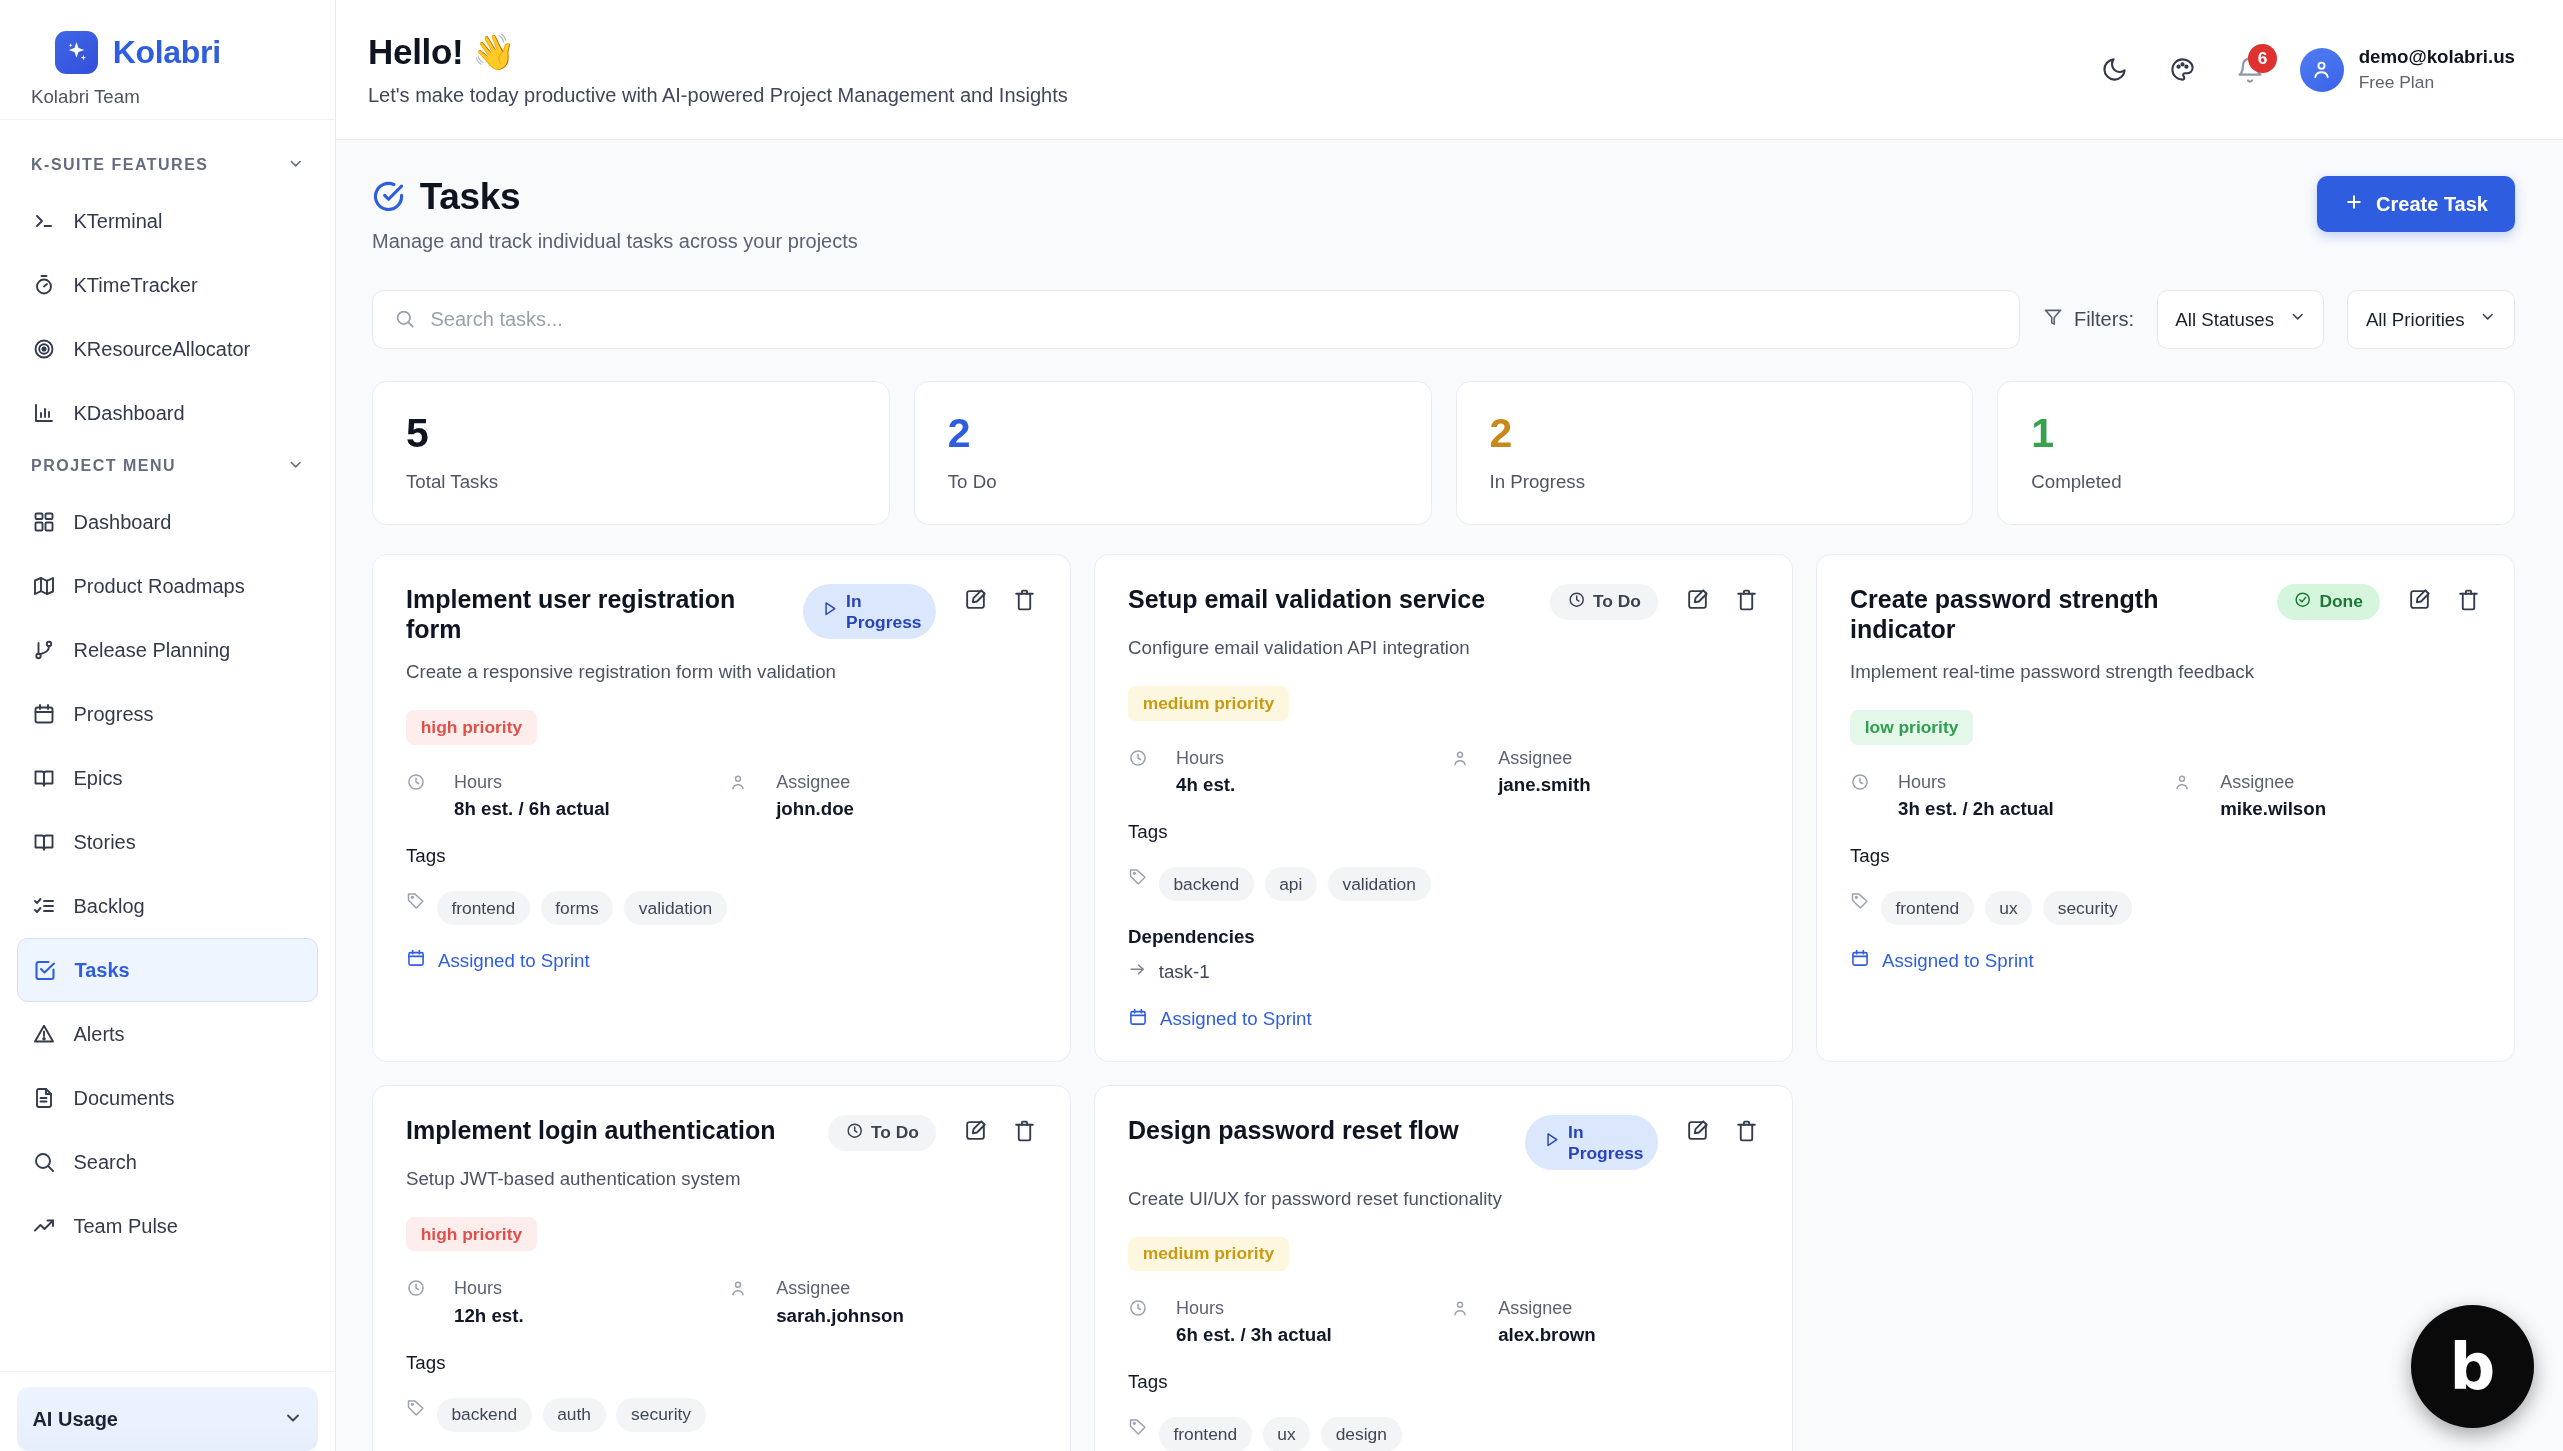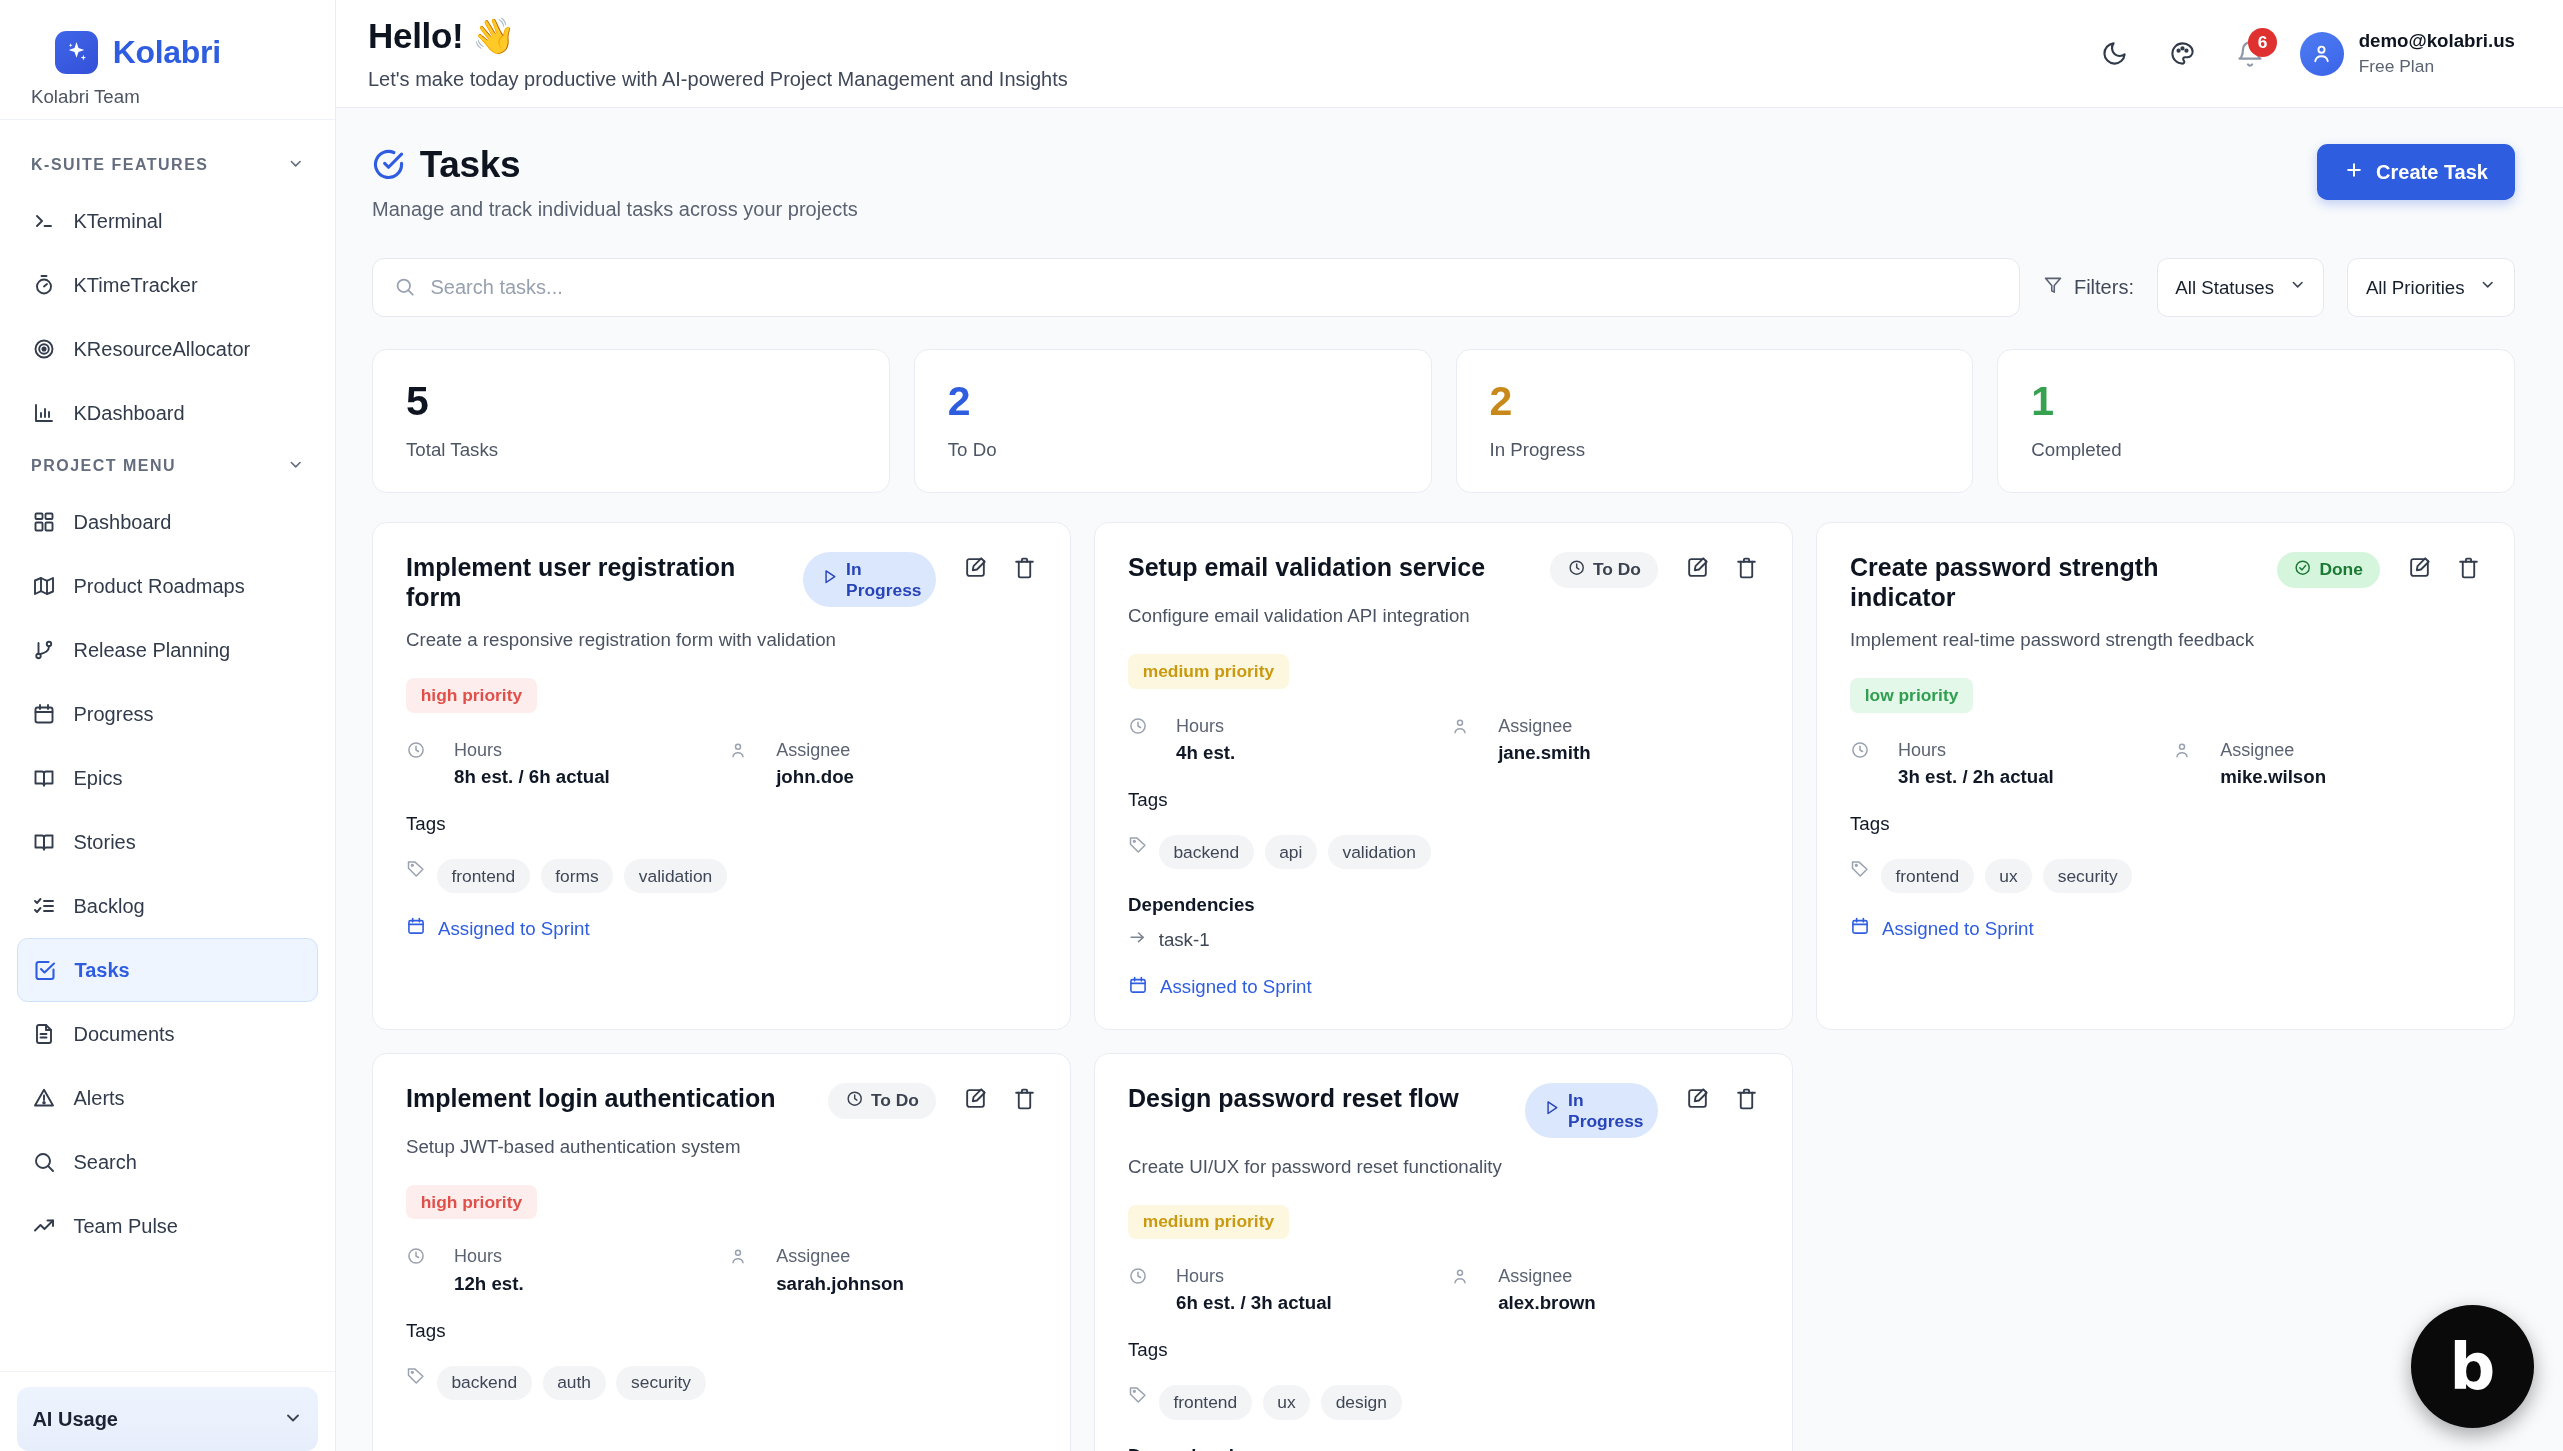--- a/index.html
+++ b/index.html
@@ -65,21 +65,21 @@
     border-radius: 12px;
     height: 64px; display: flex; align-items: center; justify-content: space-between;
     padding: 0 15px;
   }
   .ai-usage-label { font-size: 20px; font-weight: 600; color: #1b2233; }
 
   
   .main { flex: 1; height: 1451px; display: flex; flex-direction: column; background: #f8fafc; }
 
   .topbar {
-    height: 108px; background: #ffffff; border-bottom: 1.3px solid #e9edf3;
+    height: 140px; background: #ffffff; border-bottom: 1.3px solid #e9edf3;
     display: flex; align-items: center; justify-content: space-between;
     padding: 0 48px 0 32px;
   }
   .greet-title { font-size: 35px; font-weight: 700; color: #0e1420; letter-spacing: -0.3px; }
   .greet-sub { font-size: 20px; color: #3f4758; margin-top: 10.7px; }
   .top-right { display: flex; align-items: center; gap: 31px; }
   .icon-btn { width: 37px; height: 37px; display: flex; align-items: center; justify-content: center; }
   .bell-wrap { position: relative; width: 37px; height: 37px; display:flex; align-items:center; justify-content:center; }
   .bell-badge {
     position: absolute; top: -6.7px; right: -8px;
@@ -341,37 +341,37 @@
               <svg width="24" height="24" viewBox="0 0 24 24" fill="none" stroke="#333c4c" stroke-width="2.1" stroke-linecap="round" stroke-linejoin="round">
                 <path d="M20.5 11.5V19a2 2 0 01-2 2h-13a2 2 0 01-2-2V6a2 2 0 012-2h10"></path>
                 <polyline points="8 11 11.5 14.5 21 5.5"></polyline>
               </svg>
             </span>
             <span>Tasks</span>
           </div>
           <div class="nav-item">
             <span class="ico">
               <svg width="24" height="24" viewBox="0 0 24 24" fill="none" stroke="#333c4c" stroke-width="1.9" stroke-linecap="round" stroke-linejoin="round">
+                <path d="M12 3.8L21 19.5H3z"></path>
+                <line x1="12" y1="9.5" x2="12" y2="14"></line>
+                <circle cx="12" cy="16.8" r="0.8" fill="#333c4c"></circle>
+              </svg>
+            </span>
+            <span>Alerts</span>
+          </div>
+          <div class="nav-item">
+            <span class="ico">
+              <svg width="24" height="24" viewBox="0 0 24 24" fill="none" stroke="#333c4c" stroke-width="1.9" stroke-linecap="round" stroke-linejoin="round">
                 <path d="M14 3H7a2 2 0 00-2 2v14a2 2 0 002 2h10a2 2 0 002-2V8z"></path>
                 <polyline points="14 3 14 8 19 8"></polyline>
                 <line x1="8.5" y1="12" x2="14.5" y2="12"></line>
                 <line x1="8.5" y1="15.5" x2="14.5" y2="15.5"></line>
               </svg>
             </span>
             <span>Documents</span>
-          </div>
-          <div class="nav-item">
-            <span class="ico">
-              <svg width="24" height="24" viewBox="0 0 24 24" fill="none" stroke="#333c4c" stroke-width="1.9" stroke-linecap="round" stroke-linejoin="round">
-                <path d="M12 3.8L21 19.5H3z"></path>
-                <line x1="12" y1="9.5" x2="12" y2="14"></line>
-                <circle cx="12" cy="16.8" r="0.8" fill="#333c4c"></circle>
-              </svg>
-            </span>
-            <span>Alerts</span>
           </div>
           <div class="nav-item">
             <span class="ico">
               <svg width="24" height="24" viewBox="0 0 24 24" fill="none" stroke="#333c4c" stroke-width="1.9" stroke-linecap="round" stroke-linejoin="round">
                 <circle cx="11" cy="11" r="7"></circle>
                 <line x1="16.2" y1="16.2" x2="21" y2="21"></line>
               </svg>
             </span>
             <span>Search</span>
           </div>

